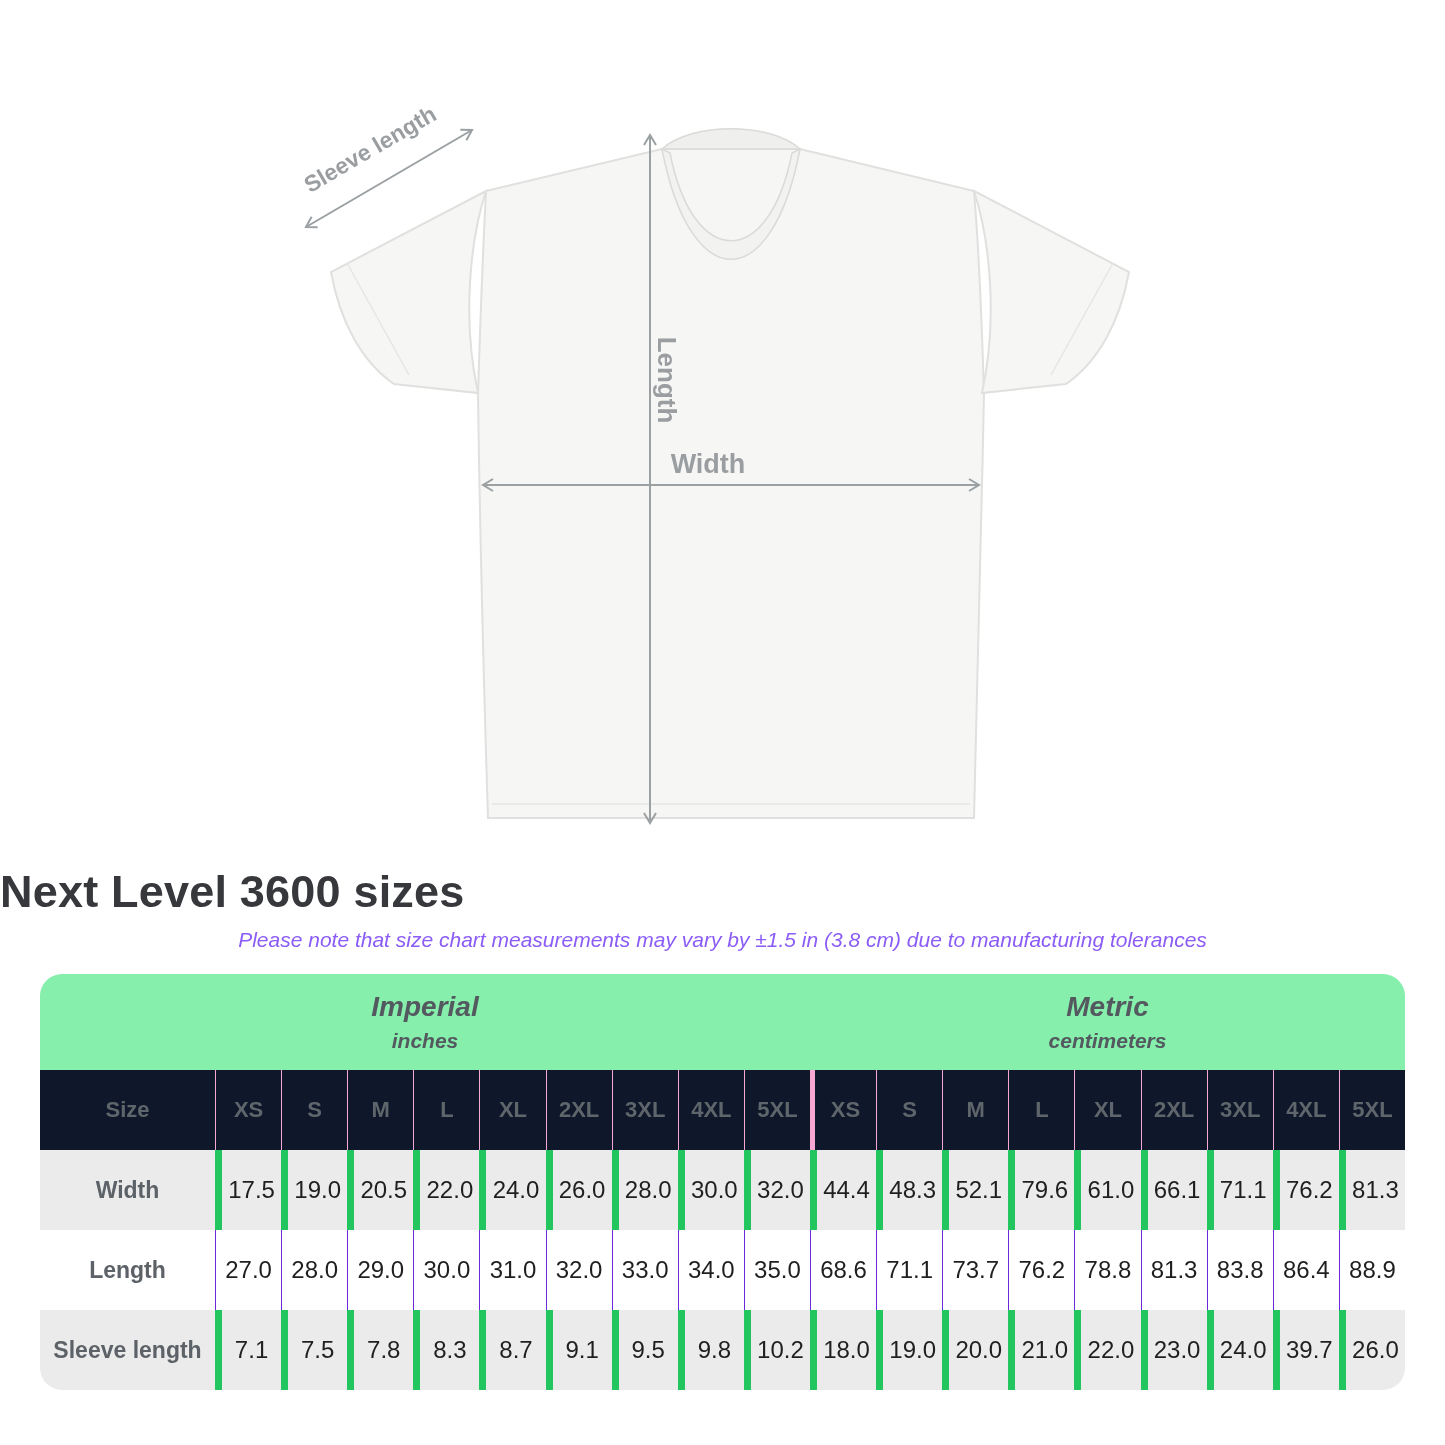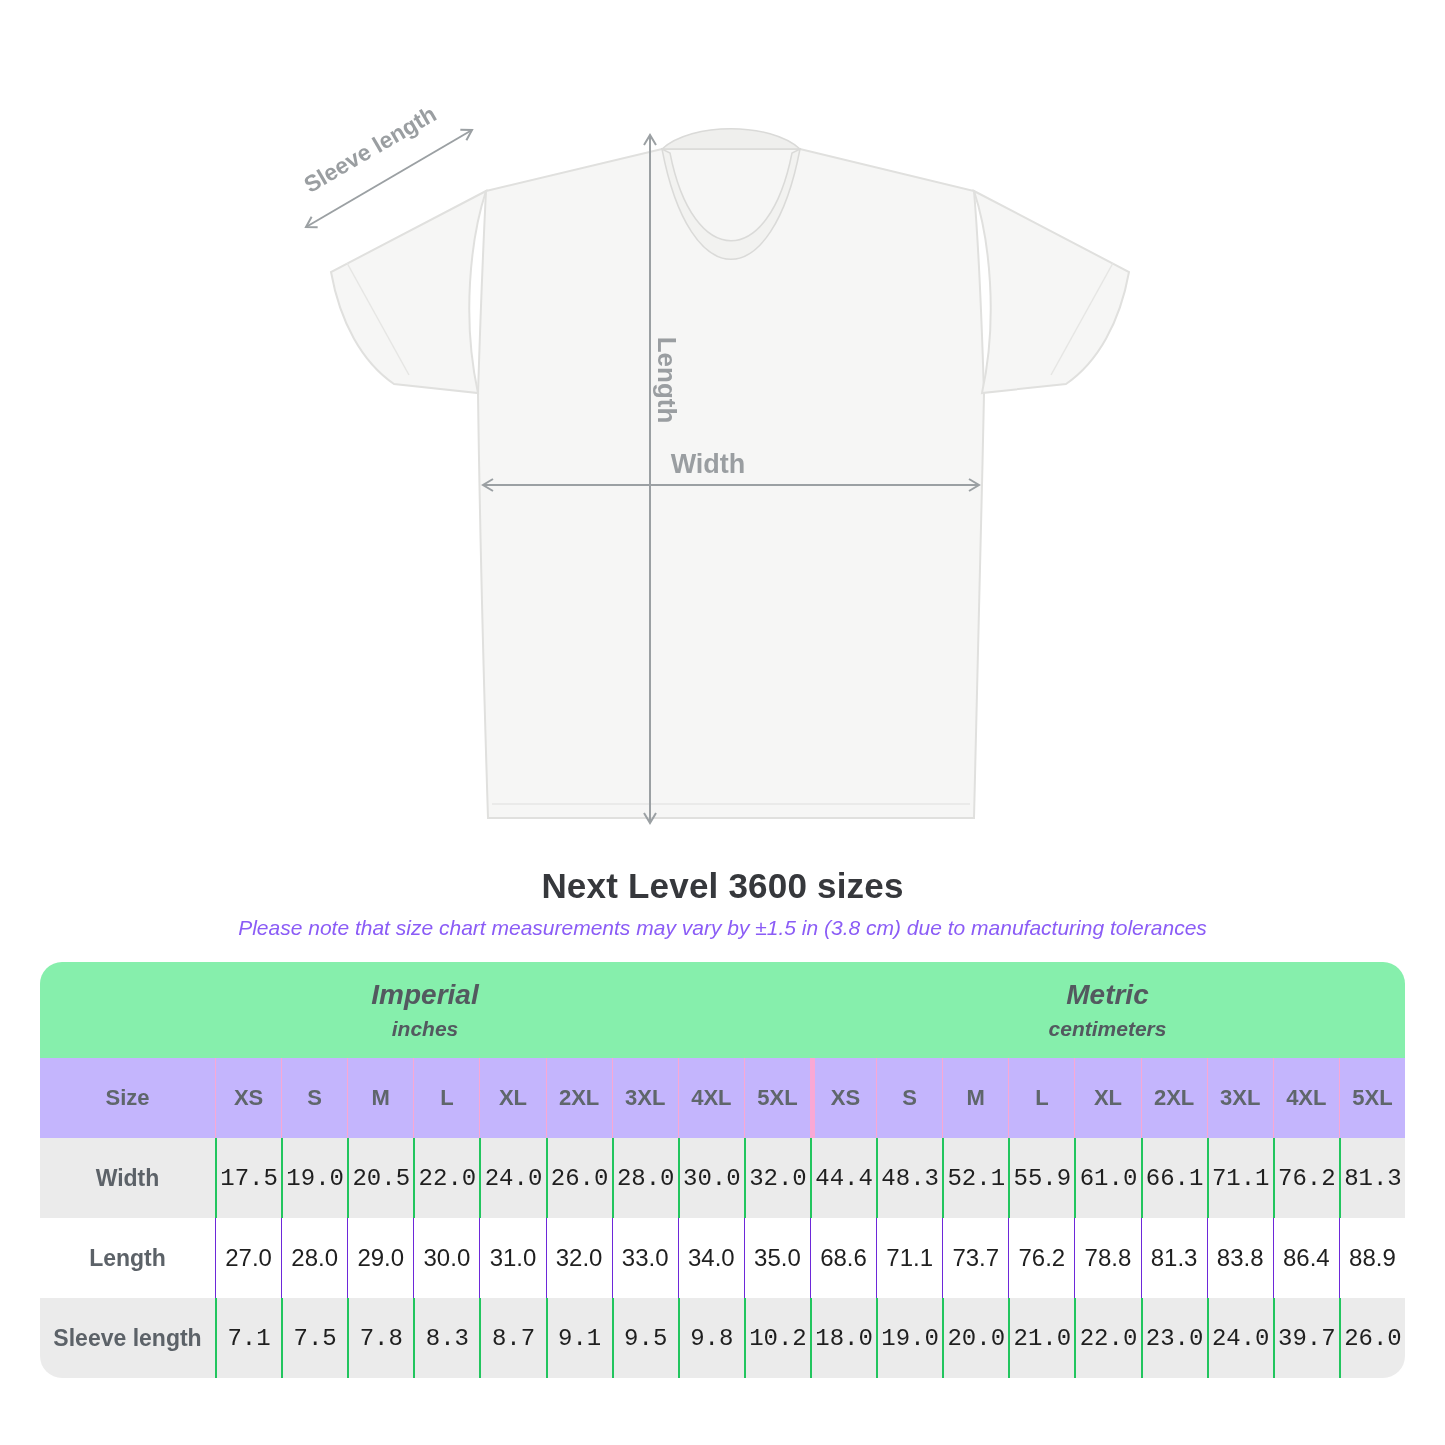--- a/index.html
+++ b/index.html
@@ -5,60 +5,60 @@
   html,body{margin:0;padding:0;background:#ffffff;}
   body{
     width:1445px;height:1445px;overflow:hidden;
     font-family:"Liberation Sans","DejaVu Sans",sans-serif;
     -webkit-font-smoothing:antialiased;
   }
   .diagram{position:relative;width:1445px;height:862px;}
   .diagram svg{display:block;}
   .svglabel{fill:#9a9ea1;font-weight:bold;}
   h1.title{
-    margin:4px 0 0;text-align:center;
-    font-size:35px;font-weight:bold;color:#36383c;letter-spacing:.2px;
+    margin:4px 0 0;
+    font-size:45px;font-weight:bold;color:#36383c;letter-spacing:.2px;
   }
   p.subtitle{
     margin:10px 0 0;text-align:center;font-style:italic;
     font-size:21px;color:#8b5cf6;
   }
   .table-wrap{
     margin:22px 40px 0;border-radius:22px;overflow:hidden;background:#ffffff;
   }
   table.size-table{
     width:100%;border-collapse:separate;border-spacing:0;table-layout:fixed;
   }
   col.c-label{width:175px;}
   
   tr.band-row th{
     background:#86efac;height:96px;vertical-align:middle;text-align:center;padding:0;
   }
   .band-title{font-size:28px;font-weight:bold;font-style:italic;color:#53595f;line-height:1.15;}
   .band-unit{font-size:21px;font-style:italic;color:#53595f;margin-top:6px;}
   
   tr.size-row th{
-    background:#c4b5fd;height:80px;text-align:center;vertical-align:middle;
+    background:#0f172a;height:80px;text-align:center;vertical-align:middle;
     font-size:22px;font-weight:bold;color:#5f666b;padding:0;
   }
   tr.size-row th.sizehead{border-left:1px solid #f9a8d4;}
   tr.size-row th.sec-start{border-left-width:5px;}
   
   tbody tr{height:80px;}
   tbody th.rowlabel{
     text-align:center;vertical-align:middle;
     font-size:23px;font-weight:bold;color:#5c6268;padding:0;
   }
   tbody td.val{
     text-align:center;vertical-align:middle;
     font-size:24px;color:#1f1f1f;padding:0;
   }
   tbody tr.gray th.rowlabel, tbody tr.gray td.val{background:#ebebeb;}
   tbody tr.white th.rowlabel, tbody tr.white td.val{background:#ffffff;}
-  tbody tr.gray td.val{border-left:2px solid #22c55e;font-family:Liberation Mono, monospace;}
+  tbody tr.gray td.val{border-left:7px solid #22c55e;}
   tbody tr.white td.val{border-left:1px solid #6d28d9;}
   tbody tr td.sec-start{border-left-width:5px;}
 </style>
 </head>
 <body>
 
 <div class="diagram">
   <svg width="1445" height="862" viewBox="0 0 1445 862" xmlns="http://www.w3.org/2000/svg">
     <defs>
       <marker id="vhead" markerWidth="18" markerHeight="18" refX="13" refY="9" orient="auto-start-reverse" markerUnits="userSpaceOnUse">
@@ -174,21 +174,21 @@
           <td class="val">20.5</td>
           <td class="val">22.0</td>
           <td class="val">24.0</td>
           <td class="val">26.0</td>
           <td class="val">28.0</td>
           <td class="val">30.0</td>
           <td class="val">32.0</td>
           <td class="val sec-start">44.4</td>
           <td class="val">48.3</td>
           <td class="val">52.1</td>
-          <td class="val">55.9</td>
+          <td class="val">79.6</td>
           <td class="val">61.0</td>
           <td class="val">66.1</td>
           <td class="val">71.1</td>
           <td class="val">76.2</td>
           <td class="val">81.3</td>
         </tr>
         <tr class="white">
           <th class="rowlabel">Length</th>
           <td class="val">27.0</td>
           <td class="val">28.0</td>

